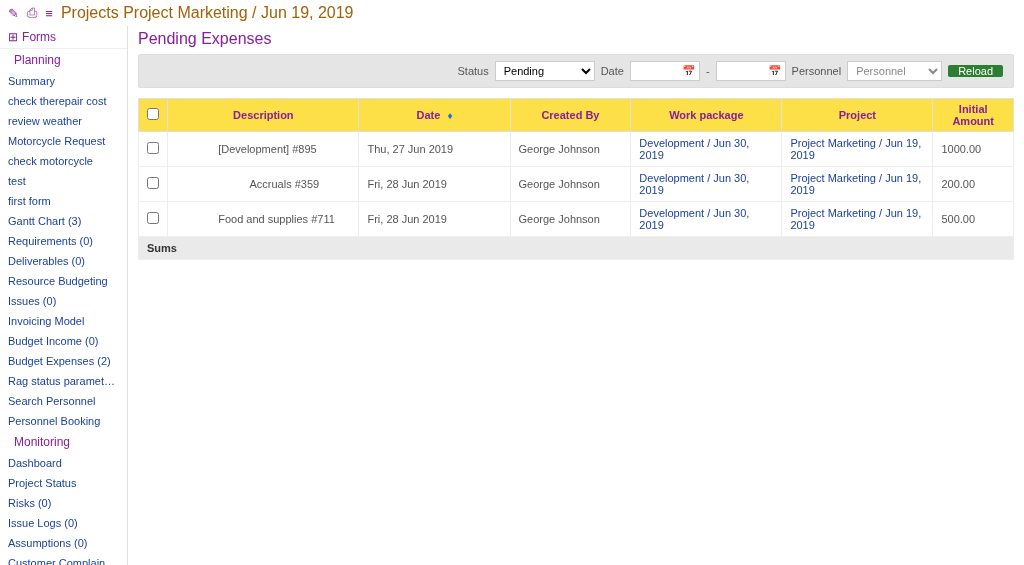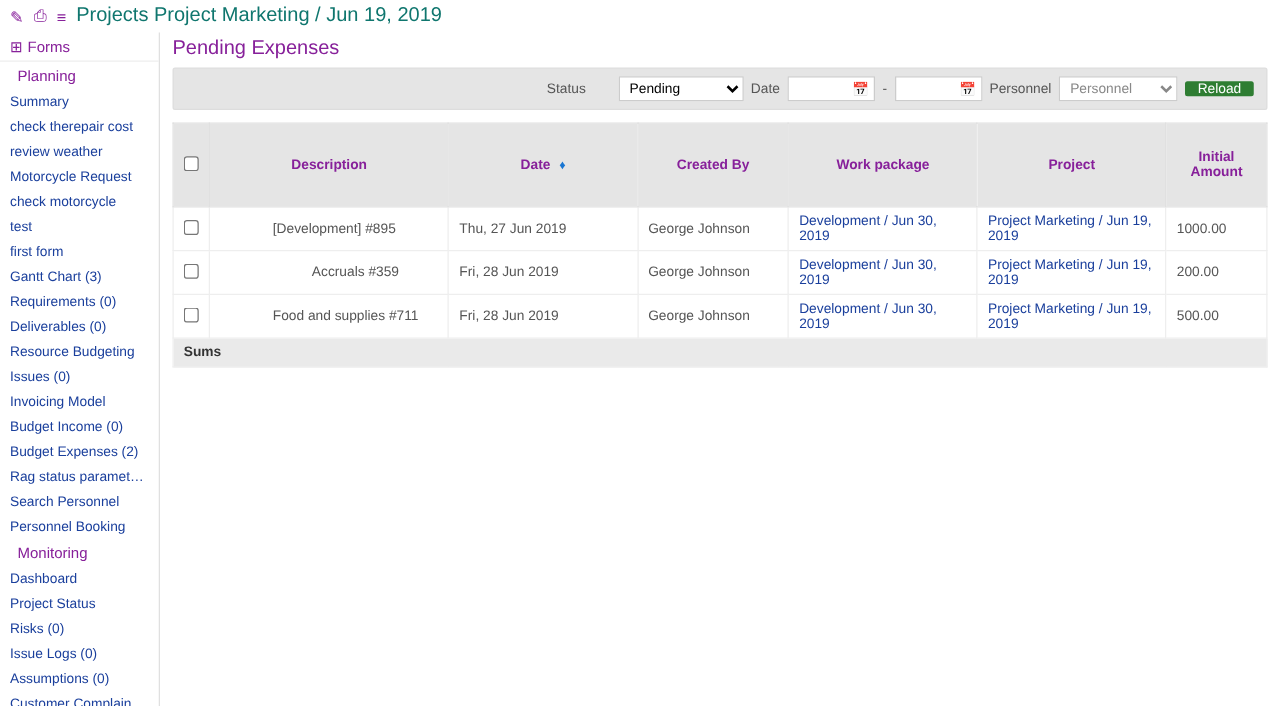--- a/index.html
+++ b/index.html
@@ -14,21 +14,21 @@
 }
 .topbar {
   display: flex;
   align-items: center;
   gap: 8px;
   padding: 4px 8px;
   height: 26px;
 }
 .topbar .icon { color: #87209a; cursor: pointer; font-size: 13px; }
 .breadcrumb { color: #87209a; font-size: 16px; }
-.breadcrumb .seg { color: #0f766e; }
+.breadcrumb .seg { color: #a16207; }
 .layout { display: flex; height: calc(565px - 26px); }
 .sidebar {
   width: 128px;
   border-right: 1px solid #e0e0e0;
   overflow-y: auto;
   font-size: 11px;
 }
 .forms-hdr {
   color: #87209a;
   font-weight: 500;
@@ -95,23 +95,23 @@
   cursor: pointer;
   border-radius: 2px;
 }
 table.grid {
   width: 100%;
   border-collapse: collapse;
   margin-top: 10px;
   font-size: 11px;
 }
 table.grid th {
-  background: #e5e5e5;
+  background: #fde047;
   border: 1px solid #e0e0e0;
-  padding: 21px 8px;
+  padding: 4px 8px;
   font-weight: 600;
   color: #87209a;
   text-align: center;
   position: relative;
 }
 table.grid th .sort-icon { color:#1976d2; font-size:10px; margin-left:4px;}
 table.grid td {
   border: 1px solid #eee;
   padding: 5px 8px;
   color: #555;
@@ -173,21 +173,21 @@
         <a class="nav-item">Assumptions (0)</a>
         <a class="nav-item">Customer Complaints (0)</a>
       </div>
   </aside>
 
   <main class="main">
     <div class="page-title">Pending Expenses</div>
 
     <div class="filter-bar">
       <label>Status</label>
-      <select style="width:100px;margin-left:20px;">
+      <select style="width:100px;">
         <option>Pending</option>
       </select>
       <label>Date</label>
       <span class="date-wrap">
         <input type="text" style="">
         <span class="cal-icon">📅</span>
       </span>
       <span>-</span>
       <span class="date-wrap">
         <input type="text" style="">

